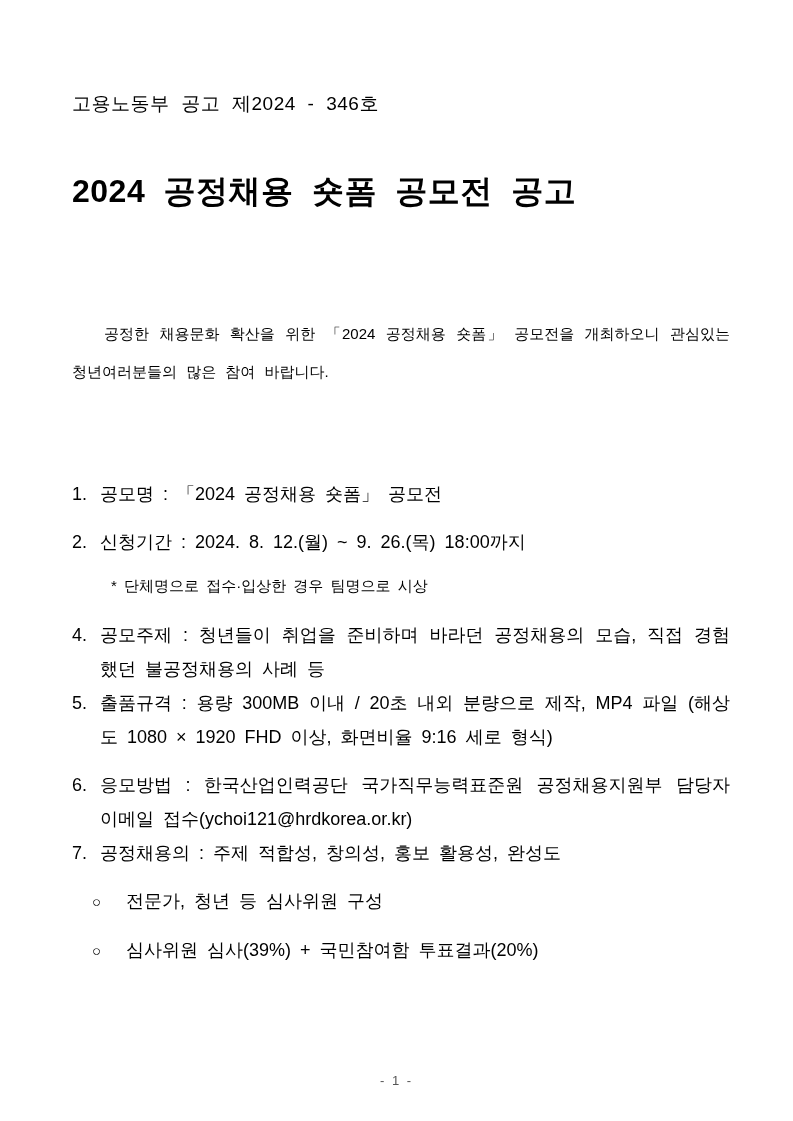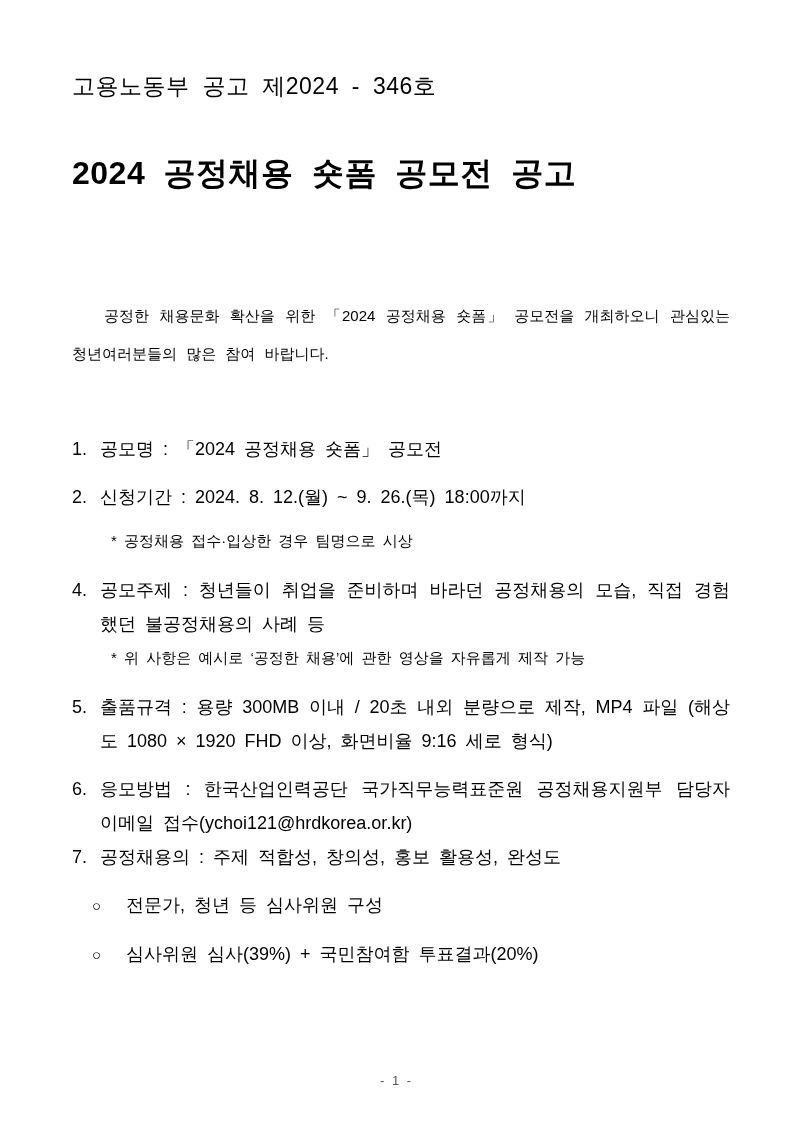--- a/index.html
+++ b/index.html
@@ -9,43 +9,44 @@
     width: 793px;
     height: 1121px;
     margin: 0 auto;
     background: #ffffff;
     color: #000000;
     font-family: "Liberation Sans", "DejaVu Sans", sans-serif;
     padding: 74px 63px 0 72px;
     overflow: hidden;
   }
   .doc-number {
-    font-size: 23px;
+    font-size: 19px;
     line-height: 24px;
     letter-spacing: 0.5px;
     word-spacing: 6px;
+    margin-top: 18px;
   }
   .title {
     font-size: 32px;
     font-weight: 800;
     text-align: left;
     margin-top: 55px;
     line-height: 40px;
     letter-spacing: 0.5px;
     word-spacing: 9px;
   }
   .intro {
     margin-top: 104px;
     font-size: 15px;
     line-height: 38px;
     text-indent: 32px;
     text-align: justify;
     word-spacing: 5px;
   }
-  .items { margin-top: 59px; }
+  .items { margin-top: 86px; }
   .item {
     font-size: 18px;
     line-height: 34px;
     text-align: justify;
     word-spacing: 4px;
     padding-left: 28px;
     text-indent: -28px;
     margin-bottom: 14px;
   }
   .item.with-note { margin-bottom: 0; }
@@ -96,24 +97,23 @@
   <h1 class="title">2024 공정채용 숏폼 공모전 공고</h1>
 
   <p class="intro">공정한 채용문화 확산을 위한 「2024 공정채용 숏폼」 공모전을 개최하오니 관심있는 청년여러분들의 많은 참여 바랍니다.</p>
 
   <div class="items">
 
     <p class="item"><span class="num">1.</span><span>공모명 : 「2024 공정채용 숏폼」 공모전</span></p>
 
     <p class="item"><span class="num">2.</span><span>신청기간 : 2024. 8. 12.(월) ~ 9. 26.(목) 18:00까지</span></p>
 
-    <p class="note">* 공정채용 접수·입상한 경우 팀명으로 시상</p>
+    <p class="note">* 단체명으로 접수·입상한 경우 팀명으로 시상</p>
 
     <p class="item with-note"><span class="num">4.</span><span>공모주제 : 청년들이 취업을 준비하며 바라던 공정채용의 모습, 직접 경험했던 불공정채용의 사례 등</span></p>
-    <p class="note">* 위 사항은 예시로 ‘공정한 채용’에 관한 영상을 자유롭게 제작 가능</p>
 
     <p class="item"><span class="num">5.</span><span>출품규격 : 용량 300MB 이내 / 20초 내외 분량으로 제작, MP4 파일 (해상도 1080 × 1920 FHD 이상, 화면비율 9:16 세로 형식)</span></p>
 
     <p class="item with-note"><span class="num">6.</span><span>응모방법 : 한국산업인력공단 국가직무능력표준원 공정채용지원부 담당자 이메일 접수(ychoi121@hrdkorea.or.kr)</span></p>
 
     <p class="item"><span class="num">7.</span><span>공정채용의 : 주제 적합성, 창의성, 홍보 활용성, 완성도</span></p>
 
     <p class="bullet"><span class="marker">○</span><span>전문가, 청년 등 심사위원 구성</span></p>
 
     <p class="bullet"><span class="marker">○</span><span>심사위원 심사(39%) + 국민참여함 투표결과(20%)</span></p>

